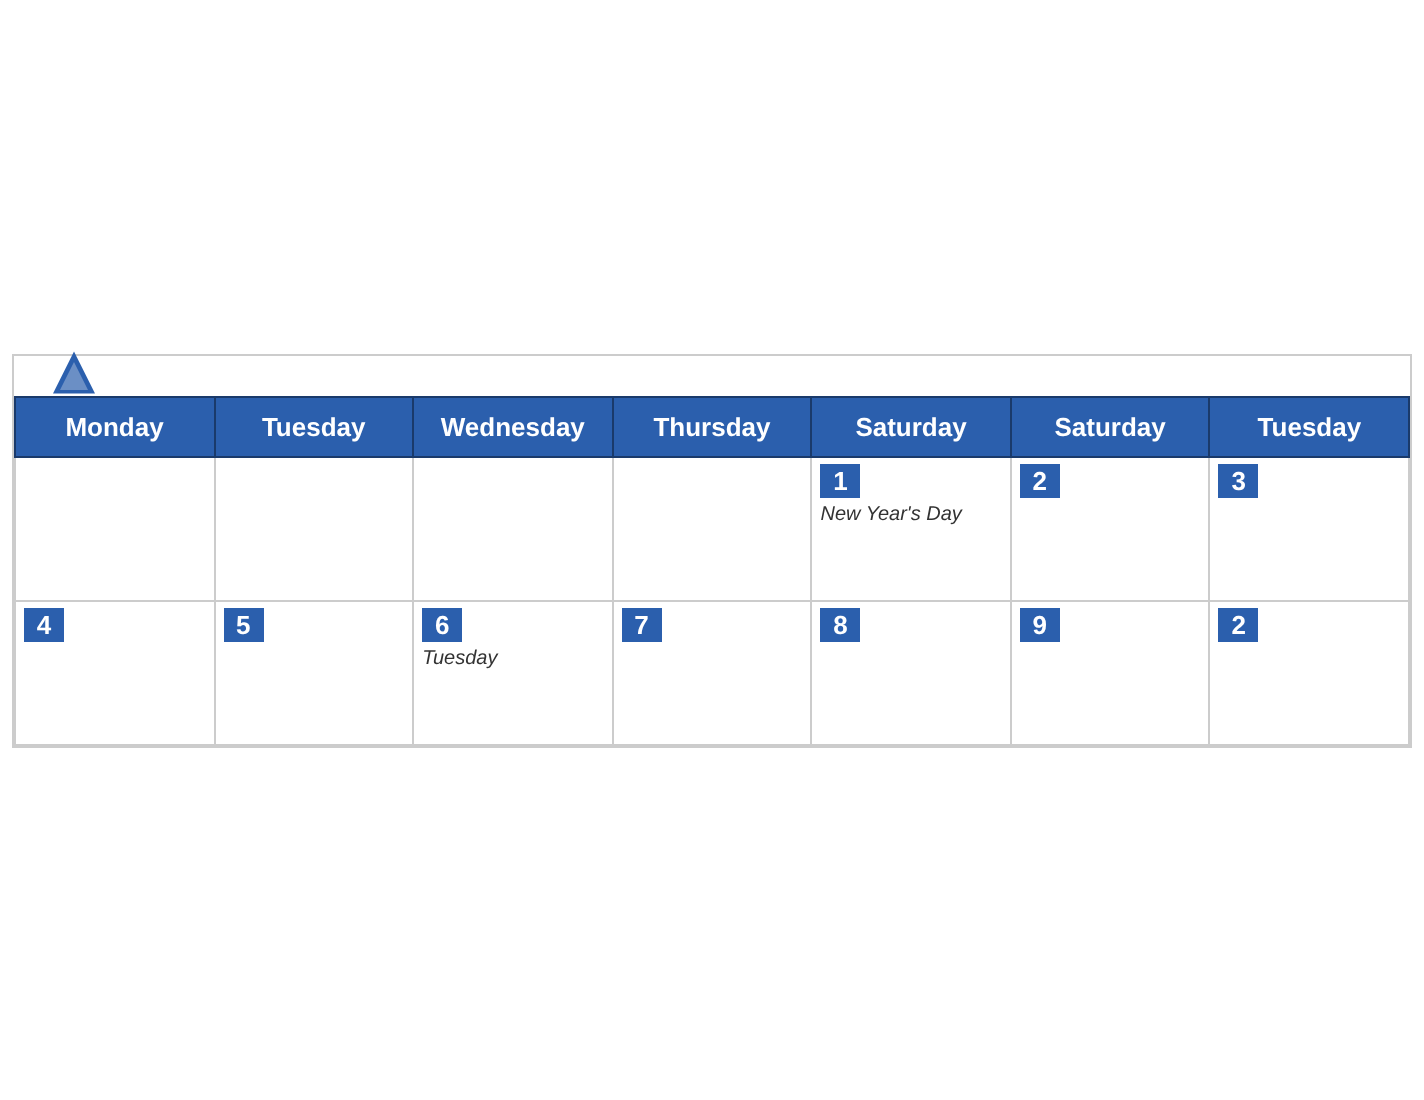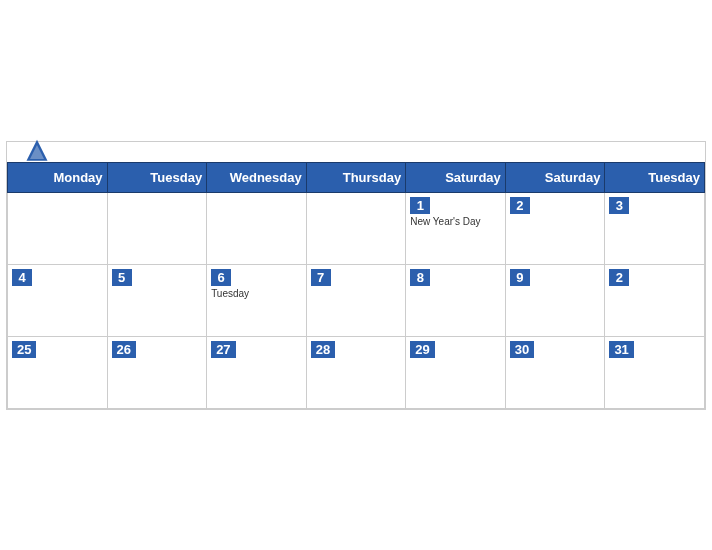--- a/index.html
+++ b/index.html
@@ -60,21 +60,21 @@
     }
     .calendar-grid {
       width: 100%;
       border-collapse: collapse;
     }
     .calendar-grid th {
       background-color: #2b5fad;
       color: #fff;
       font-size: 13px;
       font-weight: bold;
-      text-align: right;
+      text-align: center;
       padding: 7px 4px;
       border: 1px solid #1a3a6b;
     }
     .calendar-grid td {
       width: calc(100% / 7);
       height: 72px;
       vertical-align: top;
       border: 1px solid #ccc;
       padding: 3px 4px;
       background: #fff;
@@ -87,20 +87,21 @@
       display: inline-block;
       padding: 1px 5px;
       min-width: 20px;
       text-align: center;
     }
     .holiday-label {
       font-size: 10px;
       color: #333;
       margin-top: 2px;
       display: block;
+      font-style: italic;
     }
     td.empty {
       background: #fff;
     }
   </style>
 </head>
 <body>
 
 <div class="calendar-wrapper">
   <div class="calendar-header">
@@ -142,24 +143,15 @@
         </tr>
         <tr>
           <td><span class="day-number">4</span></td>
           <td><span class="day-number">5</span></td>
           <td><span class="day-number">6</span><span class="holiday-label">Tuesday</span></td>
           <td><span class="day-number">7</span></td>
           <td><span class="day-number">8</span></td>
           <td><span class="day-number">9</span></td>
           <td><span class="day-number">2</span></td>
         </tr>
-        <tr>
-          <td><span class="day-number">25</span></td>
-          <td><span class="day-number">26</span></td>
-          <td><span class="day-number">27</span></td>
-          <td><span class="day-number">28</span></td>
-          <td><span class="day-number">29</span></td>
-          <td><span class="day-number">30</span></td>
-          <td><span class="day-number">31</span></td>
-        </tr>
       </tbody>
   </table>
 </div>
 
 </body></html>

